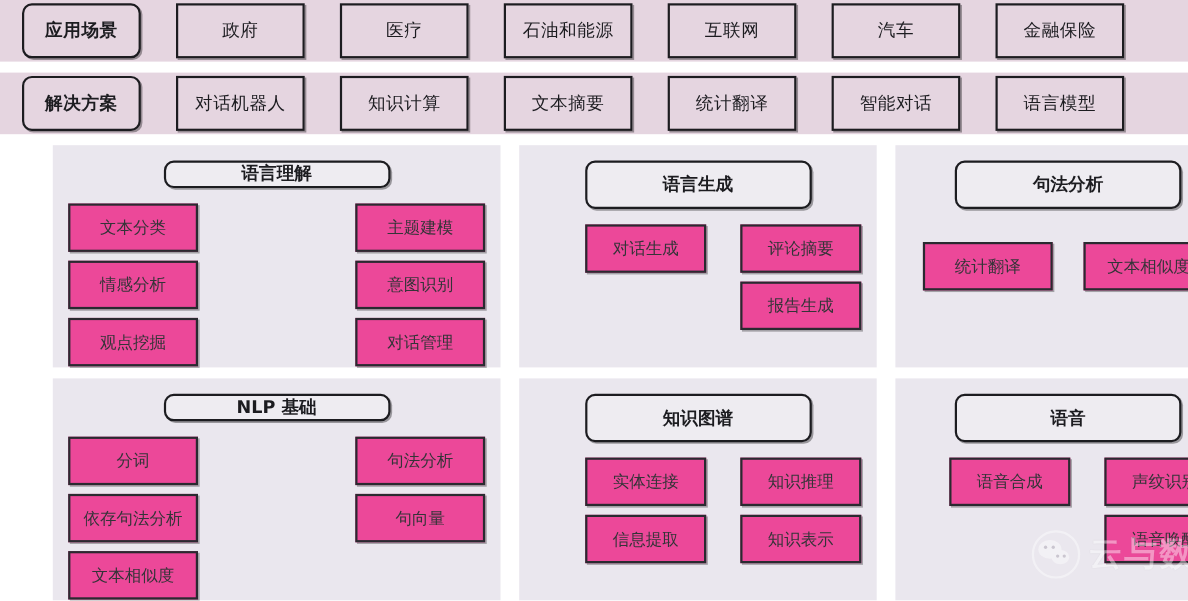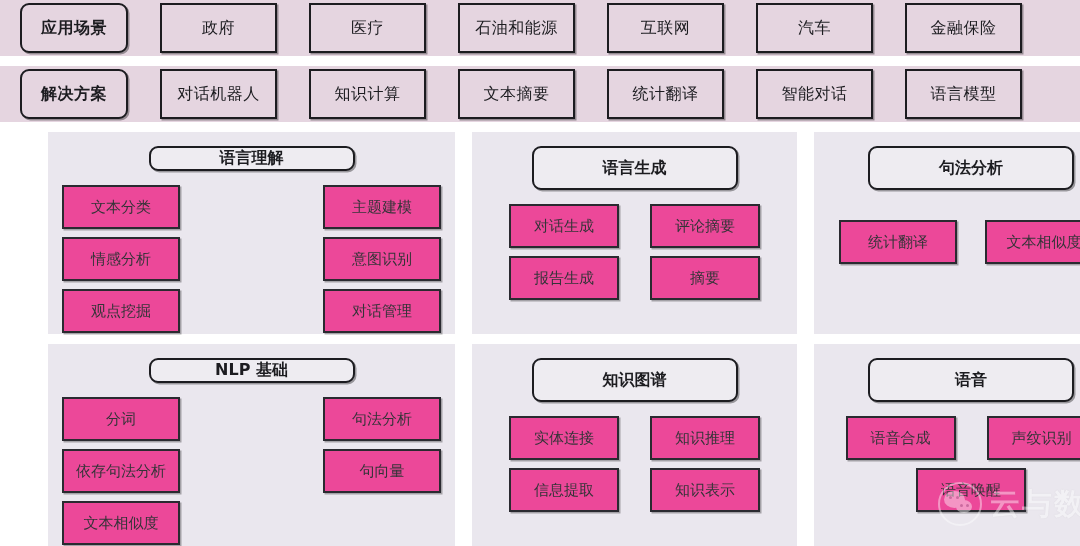--- a/index.html
+++ b/index.html
@@ -110,21 +110,21 @@
 
   .tiles {
     display: flex;
     flex-wrap: wrap;
     gap: 8px 15px;
     justify-content: center;
     align-content: flex-start;
     width: 100%;
   }
   .tiles.w3 { justify-content: space-between; padding: 0 1px; }
-  .tiles.w2 { justify-content: center; gap: 8px 31px; font-family: Liberation Serif, serif; }
+  .tiles.w2 { justify-content: flex-end; gap: 8px 31px; font-family: Liberation Serif, serif; }
   .tiles.w2r { justify-content: center; gap: 8px 28px; margin-top: 16px; }
 
   .tile {
     box-sizing: border-box;
     border: 2px solid #2a2a30;
     background: #ec4899;
     height: 44px;
     display: flex;
     align-items: center;
     justify-content: center;
@@ -221,21 +221,20 @@
         <div class="tile">对话管理</div>
       </div>
     </div>
 
     <div class="panel col2">
       <div class="panel-head">语言生成</div>
       <div class="tiles w2">
         <div class="tile">对话生成</div>
         <div class="tile">评论摘要</div>
         <div class="tile">报告生成</div>
-        <div class="tile">摘要</div>
       </div>
     </div>
 
     <div class="panel col3">
       <div class="panel-head">句法分析</div>
       <div class="tiles w2r">
         <div class="tile">统计翻译</div>
         <div class="tile">文本相似度</div>
       </div>
     </div>

